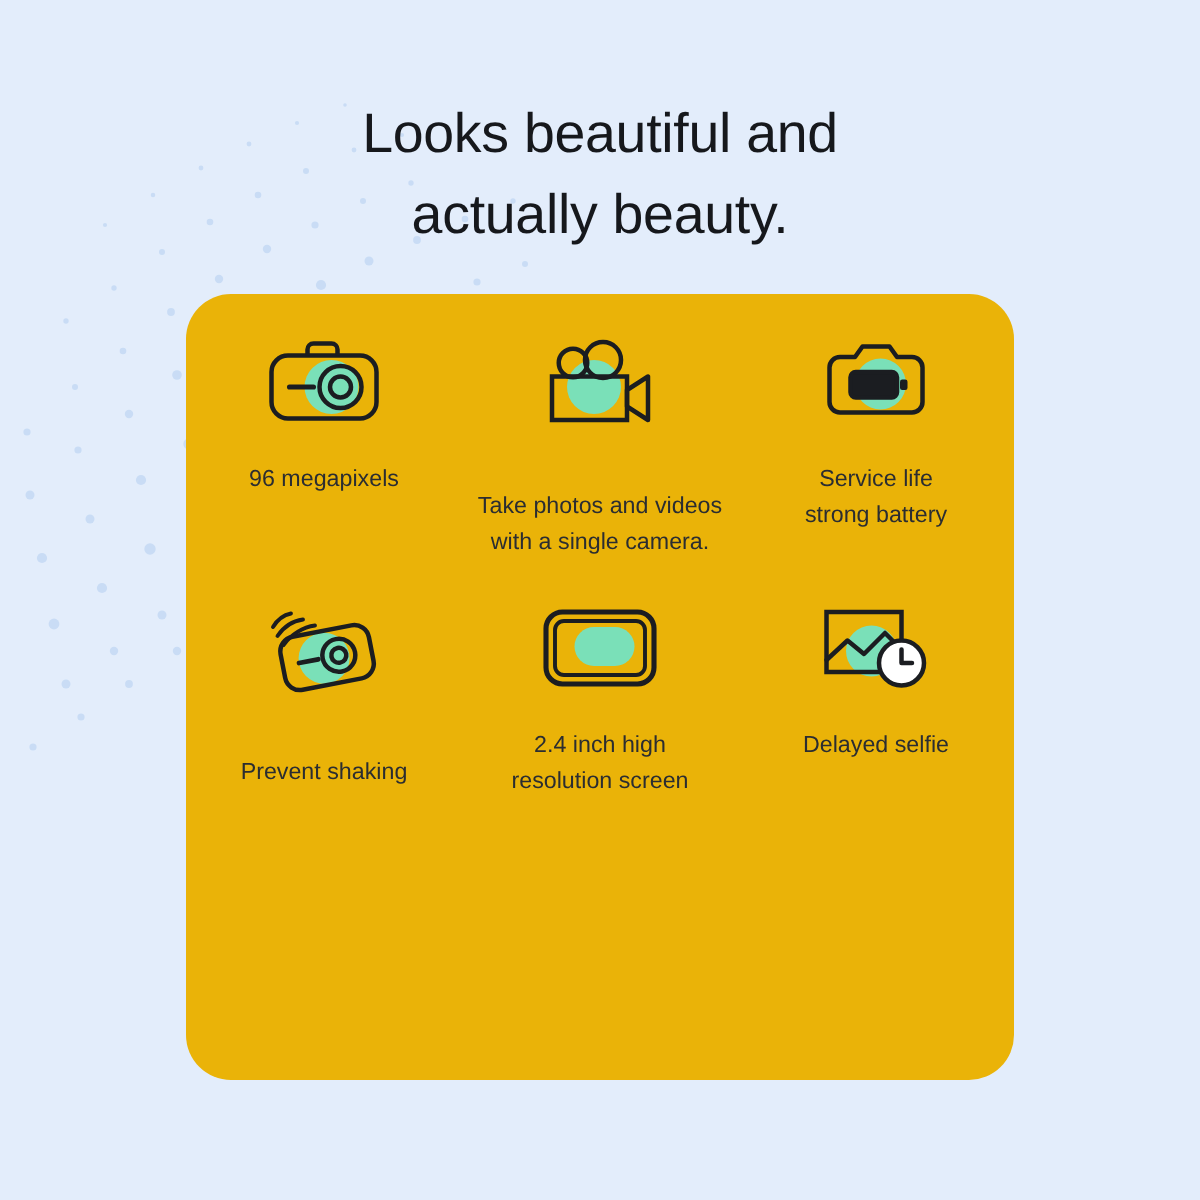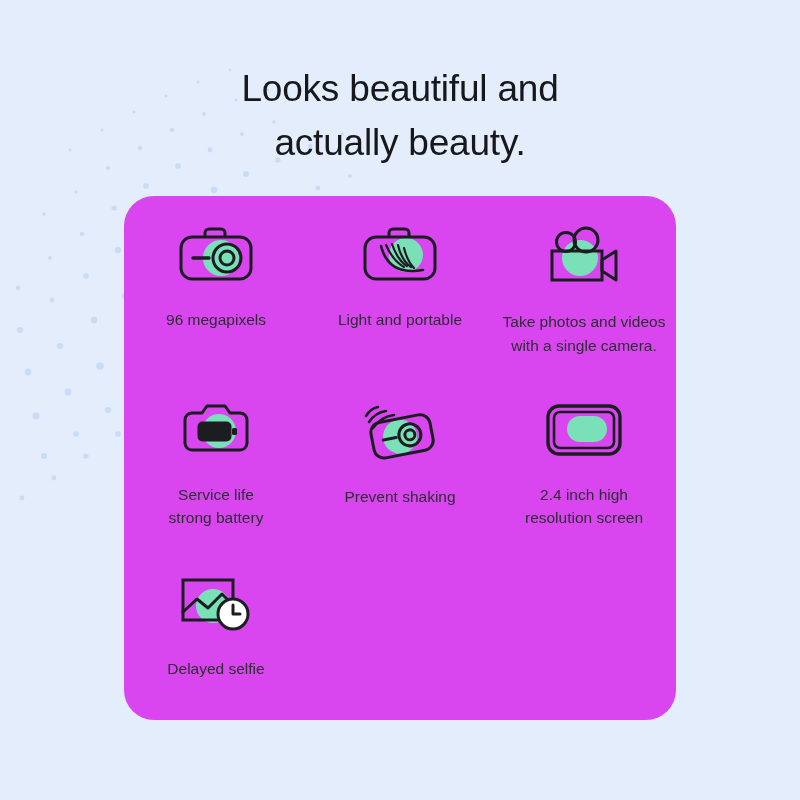--- a/index.html
+++ b/index.html
@@ -18,21 +18,21 @@
     position:absolute;left:0;top:62px;width:800px;
     text-align:center;
     color:#16181c;
     font-size:37px;font-weight:normal;line-height:1.45;
     letter-spacing:-0.2px;
   }
   #headline .ln{display:block;}
   #card{
     position:absolute;left:124px;top:196px;
     width:552px;height:524px;
-    background:#d946ef;border-radius:30px;
+    background:#eab308;border-radius:30px;
   }
   .grid{
     position:absolute;left:0;top:0;width:100%;height:100%;
     display:grid;
     grid-template-columns:1fr 1fr 1fr;
     grid-template-rows:1fr 1fr 1fr;
   }
   .cell{
     display:flex;flex-direction:column;align-items:center;
     justify-content:flex-start;
@@ -46,21 +46,21 @@
     margin-top:12px;
     color:#2b2d31;
     font-size:15.5px;
     line-height:1.52;
     text-align:center;
     white-space:pre-line;
     max-width:180px;
   }
   
   .r1 .lbl{margin-top:14px;}
-  .r2 .lbl{margin-top:16px;}
+  .r2 .lbl{margin-top:32px;}
   .r3 .lbl{margin-top:14px;}
   .c3.r1 .lbl{max-width:205px;}
   .c1.r2 .lbl{max-width:210px;}
   svg{display:block;overflow:visible;}
 </style>
 </head>
 <body>
 
 <svg id="dots" viewBox="0 0 420 520">
   <g fill="#c9dcf5">
@@ -148,35 +148,20 @@
           <rect x="6" y="13" width="70" height="42" rx="11" fill="none" stroke="#1b1d21" stroke-width="3"></rect>
           <path d="M30 13 V9 a4 4 0 0 1 4-4 h12 a4 4 0 0 1 4 4 v4" fill="none" stroke="#1b1d21" stroke-width="3"></path>
           <circle cx="52" cy="34" r="14" fill="none" stroke="#1b1d21" stroke-width="3"></circle>
           <circle cx="52" cy="34" r="7" fill="none" stroke="#1b1d21" stroke-width="3"></circle>
           <line x1="18" y1="34" x2="34" y2="34" stroke="#1b1d21" stroke-width="3.4" stroke-linecap="round"></line>
         </svg>
       </div>
       <div class="lbl">96 megapixels</div>
     </div>
 
-    <div class="cell r1 c2">
-      <div class="iconwrap">
-        <svg width="82" height="62" viewBox="0 0 82 62">
-          <circle cx="47" cy="31" r="17" fill="#7ae0b8"></circle>
-          <rect x="6" y="13" width="70" height="42" rx="11" fill="none" stroke="#1b1d21" stroke-width="3"></rect>
-          <path d="M30 13 V9 a4 4 0 0 1 4-4 h12 a4 4 0 0 1 4 4 v4" fill="none" stroke="#1b1d21" stroke-width="3"></path>
-          <path d="M22 22 C26 38 36 48 56 47 L64 46" fill="none" stroke="#1b1d21" stroke-width="2.6" stroke-linecap="round"></path>
-          <path d="M27 21 C31 30 36 38 45 43" fill="none" stroke="#1b1d21" stroke-width="2.2" stroke-linecap="round"></path>
-          <path d="M33 20 C36 29 40 37 48 42" fill="none" stroke="#1b1d21" stroke-width="2.2" stroke-linecap="round"></path>
-          <path d="M39 21 C41 30 45 38 52 43" fill="none" stroke="#1b1d21" stroke-width="2.2" stroke-linecap="round"></path>
-          <path d="M45 24 C47 32 50 39 55 44" fill="none" stroke="#1b1d21" stroke-width="2.2" stroke-linecap="round"></path>
-        </svg>
-      </div>
-      <div class="lbl">Light and portable</div>
-    </div>
 
 
     <div class="cell r2 c1">
       <div class="iconwrap">
         <svg width="84" height="62" viewBox="0 0 84 62">
           <circle cx="38" cy="34" r="18" fill="#7ae0b8"></circle>
           <circle cx="24" cy="18" r="9.5" fill="none" stroke="#1b1d21" stroke-width="3"></circle>
           <circle cx="44" cy="16" r="12" fill="none" stroke="#1b1d21" stroke-width="3"></circle>
           <rect x="10" y="27" width="50" height="29" fill="none" stroke="#1b1d21" stroke-width="3"></rect>
           <path d="M60 36 L74 27 V56 L60 47 Z" fill="none" stroke="#1b1d21" stroke-width="3" stroke-linejoin="round"></path>

